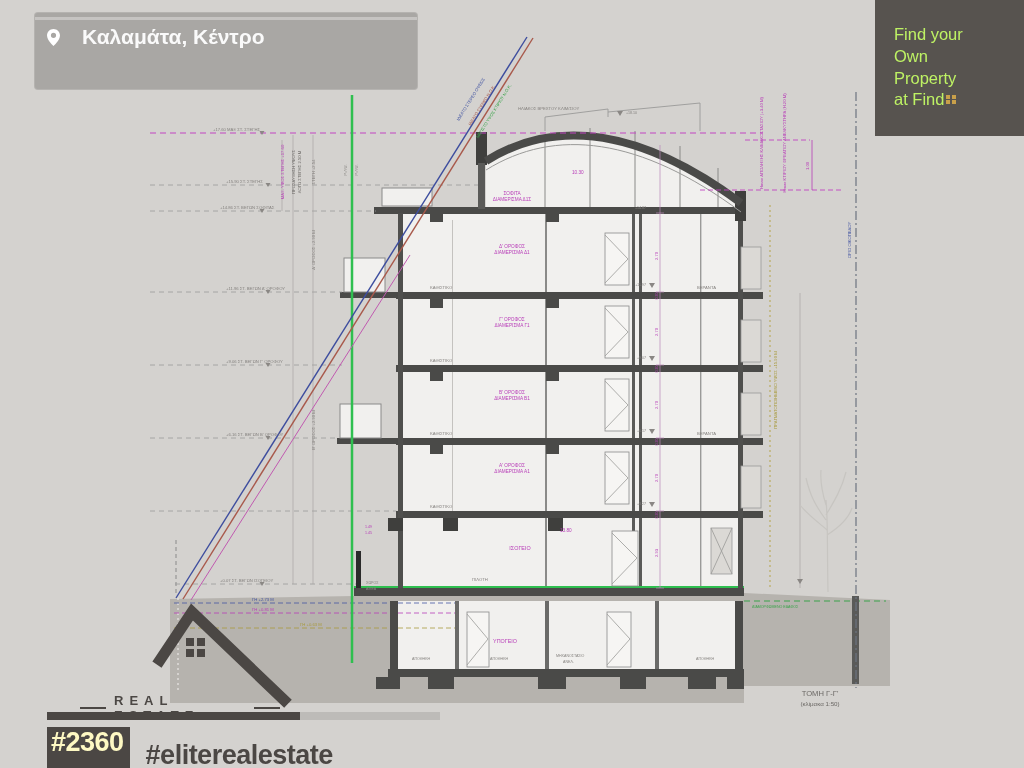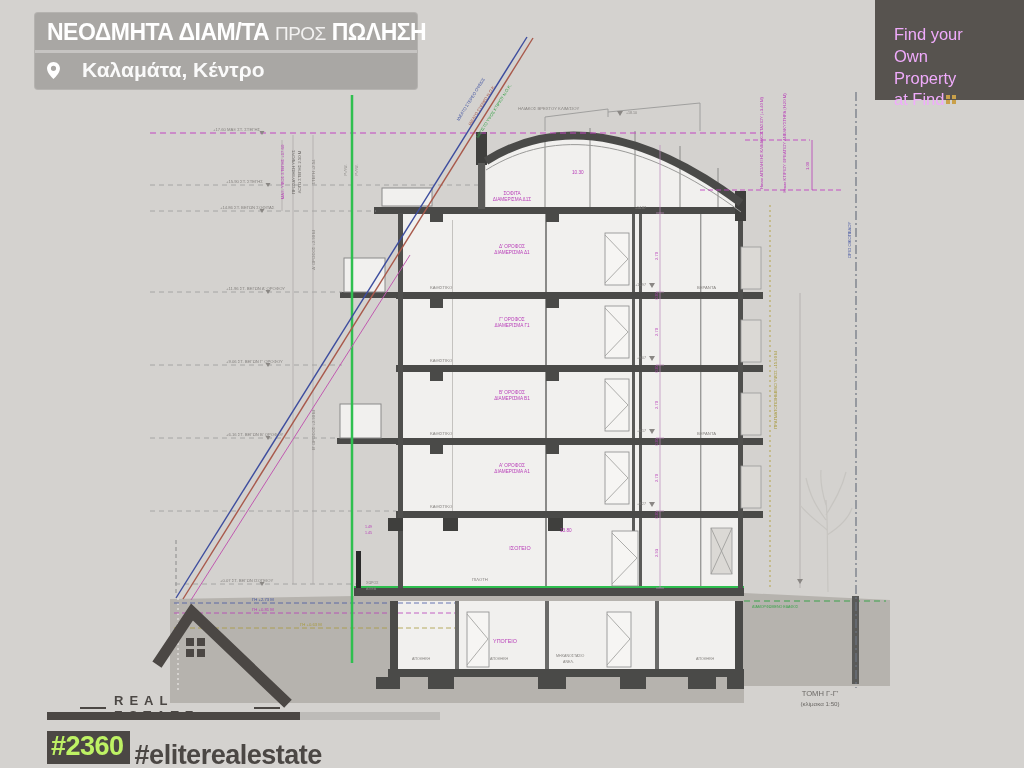--- a/index.html
+++ b/index.html
@@ -23,40 +23,40 @@
   .header-card{position:absolute;left:35px;top:13px;width:382px;height:76px;
      background:#a9a7a4;border-radius:3px;color:#fff;box-shadow:0 0 0 1px #b5b3b0;}
   .header-title{padding:6px 12px 0 12px;font-size:23px;font-weight:bold;
      letter-spacing:-.5px;white-space:nowrap;}
   .header-title .light{font-weight:400;font-size:19px;color:#f2f1f0;}
   .header-divider{height:3px;background:#c6c4c2;margin:4px 0 3px 0;}
   .header-loc{display:flex;align-items:center;gap:22px;padding:2px 12px;
      font-size:21px;font-weight:bold;color:#fafafa;}
 
   
-  .promo{position:absolute;left:875px;top:0;width:149px;height:100px;
-     background:#57534f;color:#f0abfc;font-size:16.5px;line-height:1.32;
+  .promo{position:absolute;left:875px;top:0;width:149px;height:136px;
+     background:#57534f;color:#bef264;font-size:16.5px;line-height:1.32;
      padding:24px 0 0 19px;box-sizing:border-box;}
   .win{display:inline-grid;grid-template-columns:4px 4px;grid-gap:1.5px;
      margin-left:2px;vertical-align:super;}
   .win i{width:4px;height:4px;background:#c9a04a;display:block;}
 
   
   .brand{position:absolute;left:0;top:600px;width:460px;height:168px;color:#4b4744;}
   .logo-text{position:absolute;left:46px;top:18px;font-size:83px;font-weight:bold;
      letter-spacing:-5px;line-height:1;}
   .logo-house{position:absolute;left:140px;top:0;}
   .logo-sub{position:absolute;left:80px;top:93px;width:200px;display:flex;
      align-items:center;gap:8px;font-size:13px;font-weight:bold;letter-spacing:6px;}
   .logo-sub .dash{flex:0 0 26px;height:2px;background:#4b4744;}
   .bar-dark{position:absolute;left:47px;top:112px;width:253px;height:8px;background:#4b4744;}
   .bar-light{position:absolute;left:300px;top:112px;width:140px;height:8px;background:#bdbbb8;}
   .hashtags{position:absolute;left:47px;top:124px;display:flex;align-items:center;
      font-size:27px;font-weight:bold;letter-spacing:-.5px;}
-  .tag-badge{background:#4b4744;color:#bef264;padding:0 6px 2px 4px;margin-right:5px;}
+  .tag-badge{background:#4b4744;color:#fef9c3;padding:0 6px 11px 4px;margin-right:16px;}
   .tag-name{color:#4b4744;margin-top:16px;}
 </style>
 </head>
 <body>
 
 <div class="page">
 
 
 <svg width="1024" height="768" viewBox="0 0 1024 768">
 
@@ -337,25 +337,20 @@
     <text class="s4 mag" x="252" y="611">ΓΗ +0.81 Μ</text>
     <text class="s4 olv" x="300" y="626">ΓΗ +0.63 Μ</text>
 
     <text class="s7 gyd mid" x="820" y="696">ΤΟΜΗ Γ-Γ'</text>
     <text class="s6 gyd mid" x="820" y="706">(κλίμακα 1:50)</text>
   </g>
 </svg>
 
 
 <div class="header-card">
-  <div class="header-title">
-    <span>ΝΕΟΔΜΗΤΑ ΔΙΑΜ/ΤΑ</span>
-    <span class="light">ΠΡΟΣ</span>
-    <span>ΠΩΛΗΣΗ</span>
-  </div>
   <div class="header-divider"></div>
   <div class="header-loc">
     <svg width="13" height="17" viewBox="0 0 16 21">
       <path d="M8,0 C3.6,0 0,3.6 0,8 C0,14 8,21 8,21 C8,21 16,14 16,8 C16,3.6 12.4,0 8,0 Z M8,11 A3.2,3.2 0 1 1 8,4.6 A3.2,3.2 0 1 1 8,11 Z" fill="#ffffff" fill-rule="evenodd"></path>
     </svg>
     <span>Καλαμάτα, Κέντρο</span>
   </div>
 </div>
 
 

